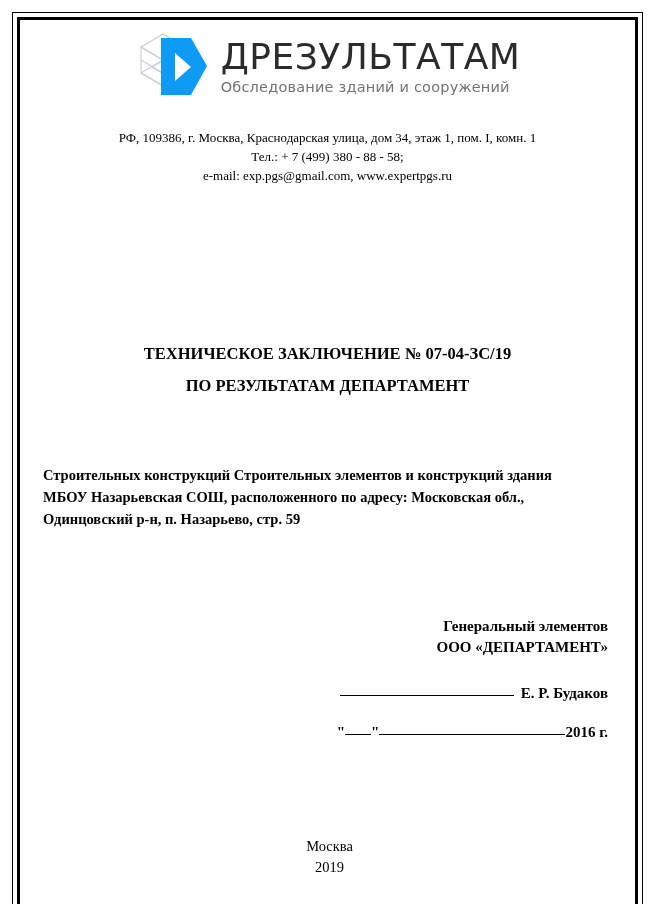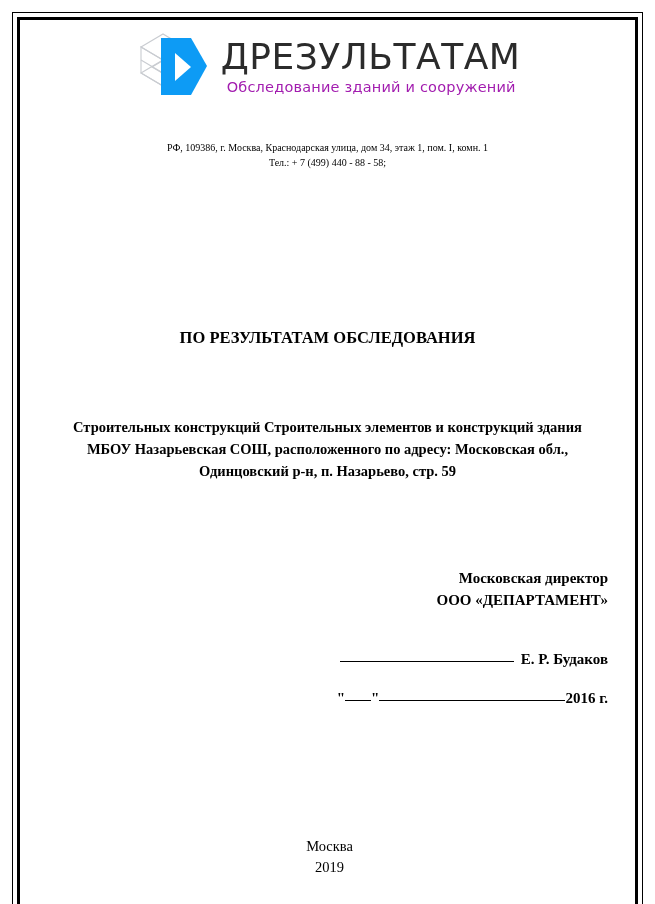--- a/index.html
+++ b/index.html
@@ -84,69 +84,69 @@
   }
   .logo-wordmark .wm-d {
     color: #2b2b2b;
     position: relative;
   }
   .logo-tagline {
     font-family: "DejaVu Sans", "Liberation Sans", sans-serif;
     font-size: 14.5px;
     font-weight: 400;
     letter-spacing: 0.2px;
-    color: #a21caf;
+    color: #737373;
     white-space: nowrap;
     margin-top: 5px;
-    margin-left: 6px;
+    margin-left: 0;
   }
 
   
   .contact-block {
-    margin-top: 36px;
+    margin-top: 24px;
     text-align: center;
-    font-size: 10px;
+    font-size: 13px;
     line-height: 1.45;
   }
   .contact-line {
     white-space: nowrap;
   }
 
   
   .doc-title-block {
     margin-top: 152px;
     text-align: center;
     font-weight: bold;
     font-size: 16.5px;
     line-height: 1.95;
   }
 
   
   .subject-block {
     margin-top: 62px;
-    text-align: center;
+    text-align: left;
     font-weight: bold;
     font-size: 14.5px;
     line-height: 1.52;
     padding: 0 8px;
   }
 
   
   .signature-block {
     margin-top: 86px;
     text-align: right;
     padding-right: 12px;
   }
   .sig-role {
     font-weight: bold;
     font-size: 15px;
     line-height: 1.42;
   }
   .sig-name-row {
-    margin-top: 40px;
+    margin-top: 26px;
     font-weight: bold;
     font-size: 15px;
     white-space: nowrap;
   }
   .sig-rule {
     display: inline-block;
     width: 174px;
     border-bottom: 1.4px solid #000;
     vertical-align: 2px;
     margin-right: 7px;
@@ -221,35 +221,37 @@
             <span>РЕЗУЛЬТАТАМ</span>
         </div>
         <div class="logo-tagline">Обследование зданий и сооружений</div>
       </div>
 
     </div>
   </div>
 
   <div class="contact-block">
     <div class="contact-line">РФ, 109386, г. Москва, Краснодарская улица, дом 34, этаж 1, пом. I, комн. 1</div>
-    <div class="contact-line">Тел.: + 7 (499) 440 - 88 - 58;</div>
+    <div class="contact-line">Тел.: + 7 (499) 380 - 88 - 58;</div>
+    <div class="contact-line">e-mail: exp.pgs@gmail.com, www.expertpgs.ru</div>
   </div>
 
   <div class="doc-title-block">
-    <div>ПО РЕЗУЛЬТАТАМ ОБСЛЕДОВАНИЯ</div>
+    <div>ТЕХНИЧЕСКОЕ ЗАКЛЮЧЕНИЕ № 07-04-ЗС/19</div>
+    <div>ПО РЕЗУЛЬТАТАМ ДЕПАРТАМЕНТ</div>
   </div>
 
   <div class="subject-block">
     <div>Строительных конструкций Строительных элементов и конструкций здания</div>
     <div>МБОУ Назарьевская СОШ, расположенного по адресу: Московская обл.,</div>
     <div>Одинцовский р-н, п. Назарьево, стр. 59</div>
   </div>
 
   <div class="signature-block">
-    <div class="sig-role">Московская директор</div>
+    <div class="sig-role">Генеральный элементов</div>
     <div class="sig-role">ООО «ДЕПАРТАМЕНТ»</div>
 
     <div class="sig-name-row">
       <span class="sig-rule"></span><span>Е. Р. Будаков</span>
     </div>
 
     <div class="sig-date-row">
       <span class="date-quote-open">"</span><span class="date-blank-short"></span><span class="date-quote-open">"</span><span class="date-blank-long"></span><span>2016 г.</span>
     </div>
   </div>

